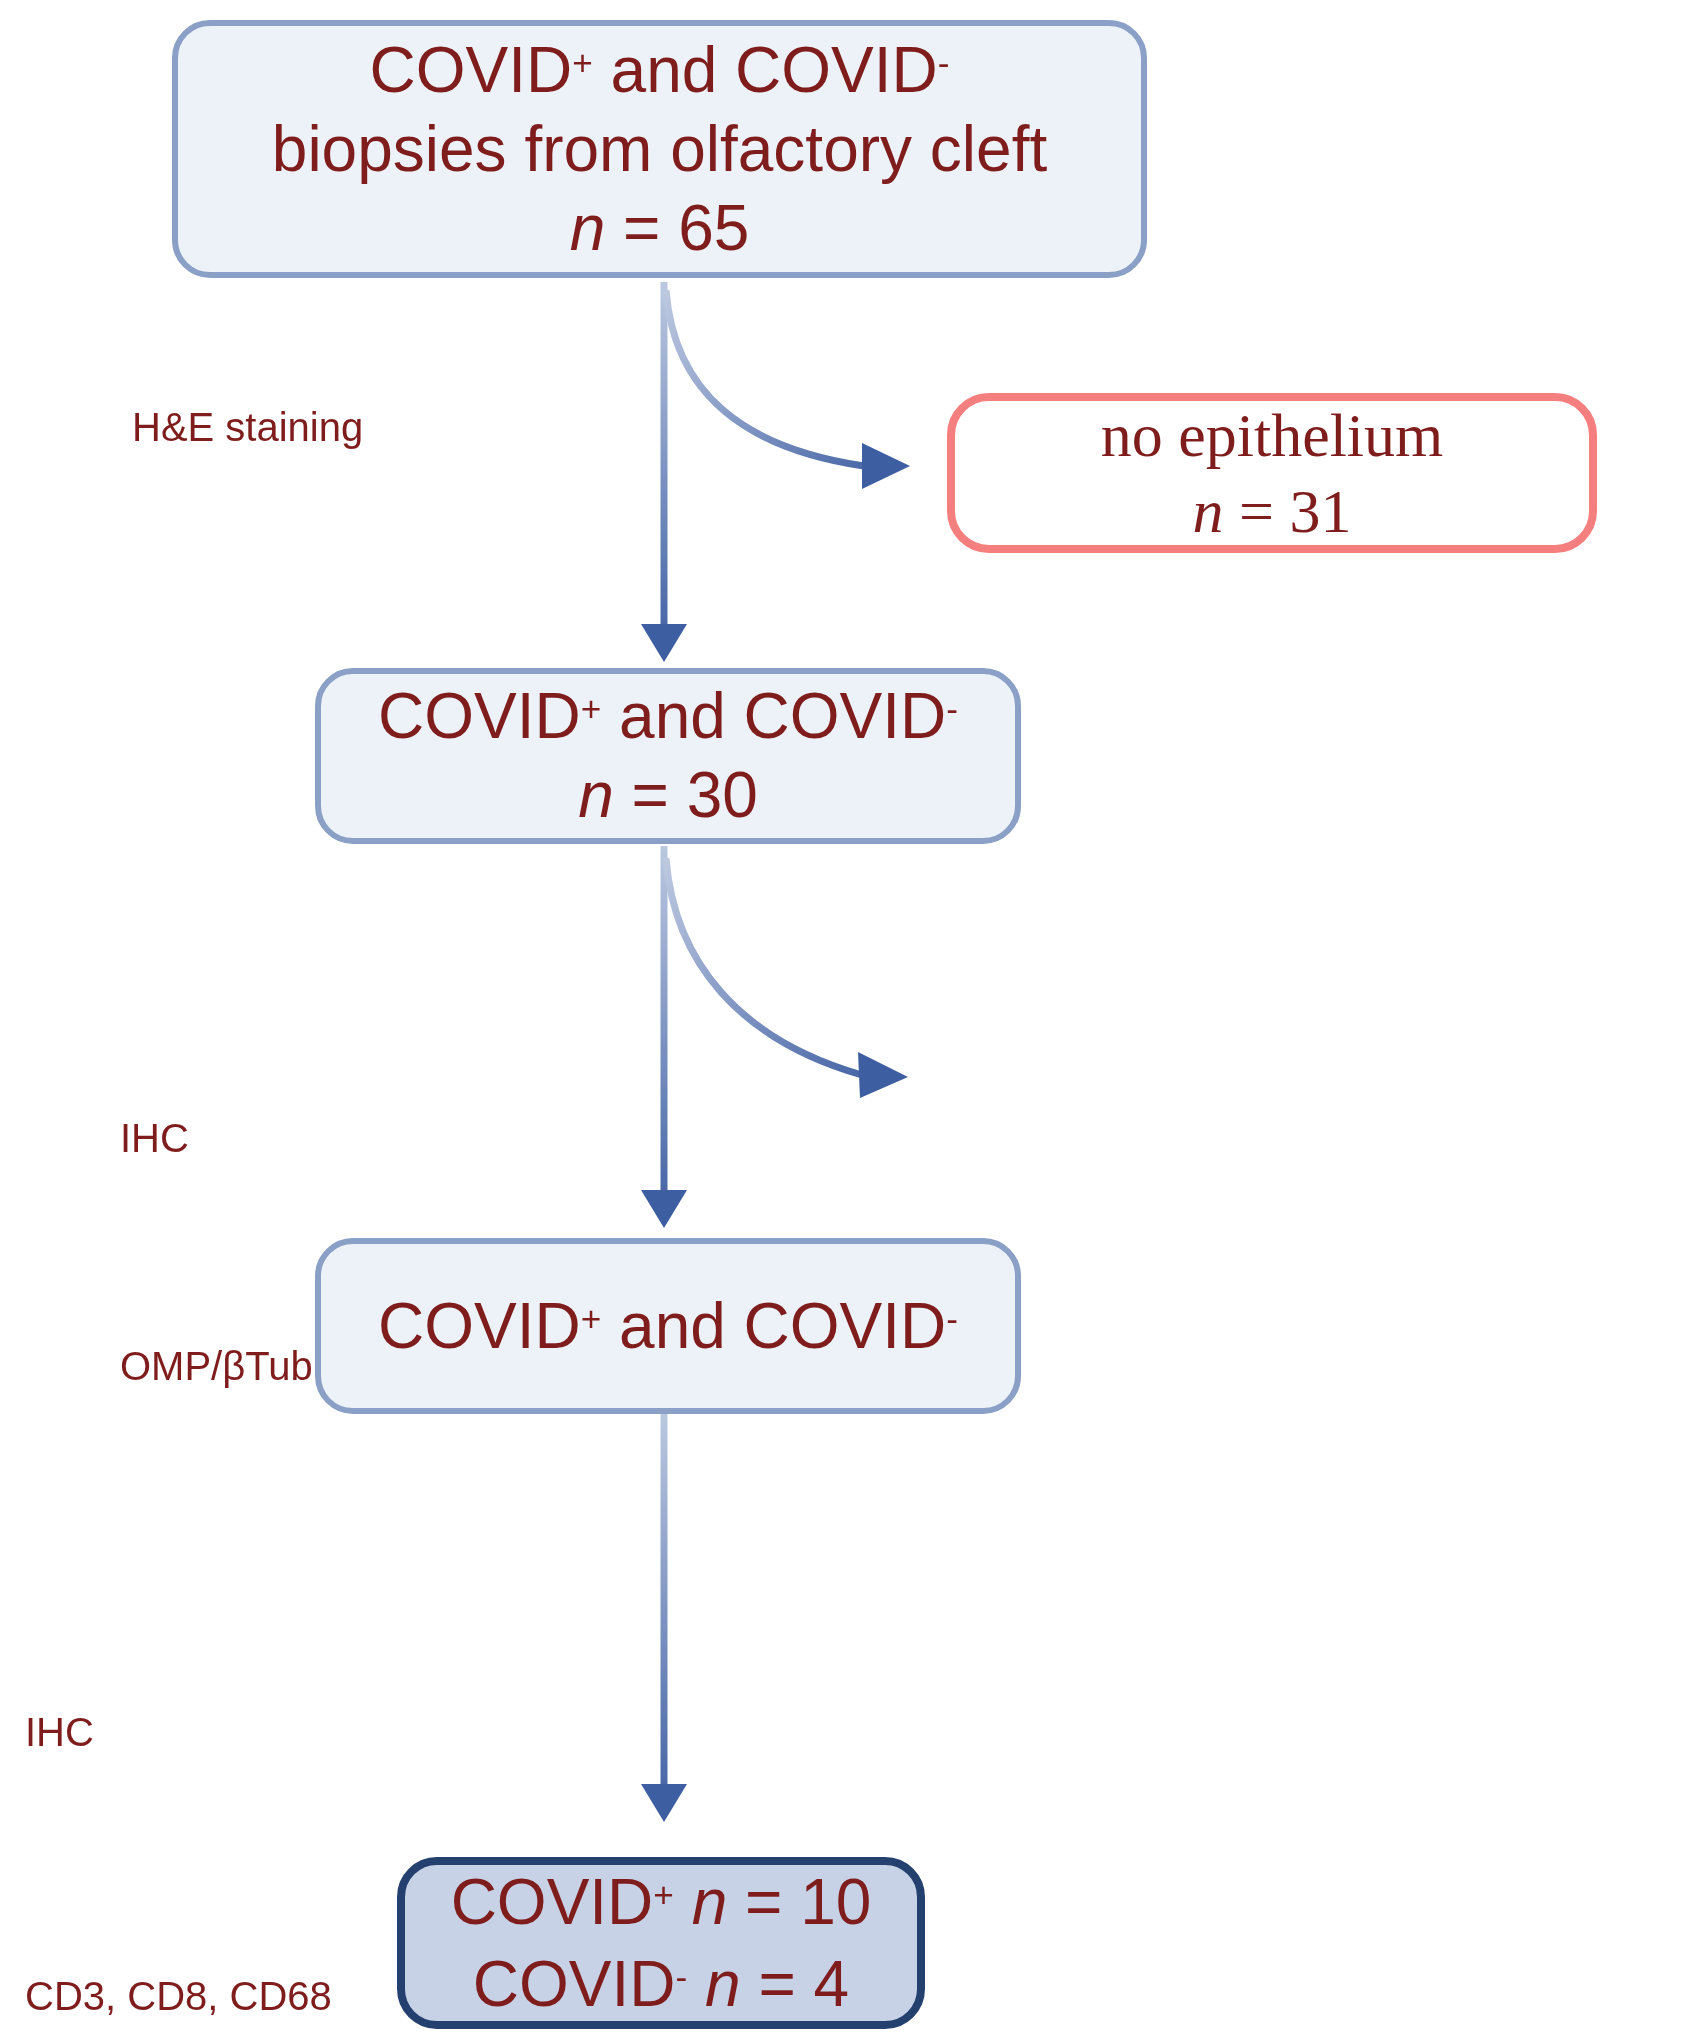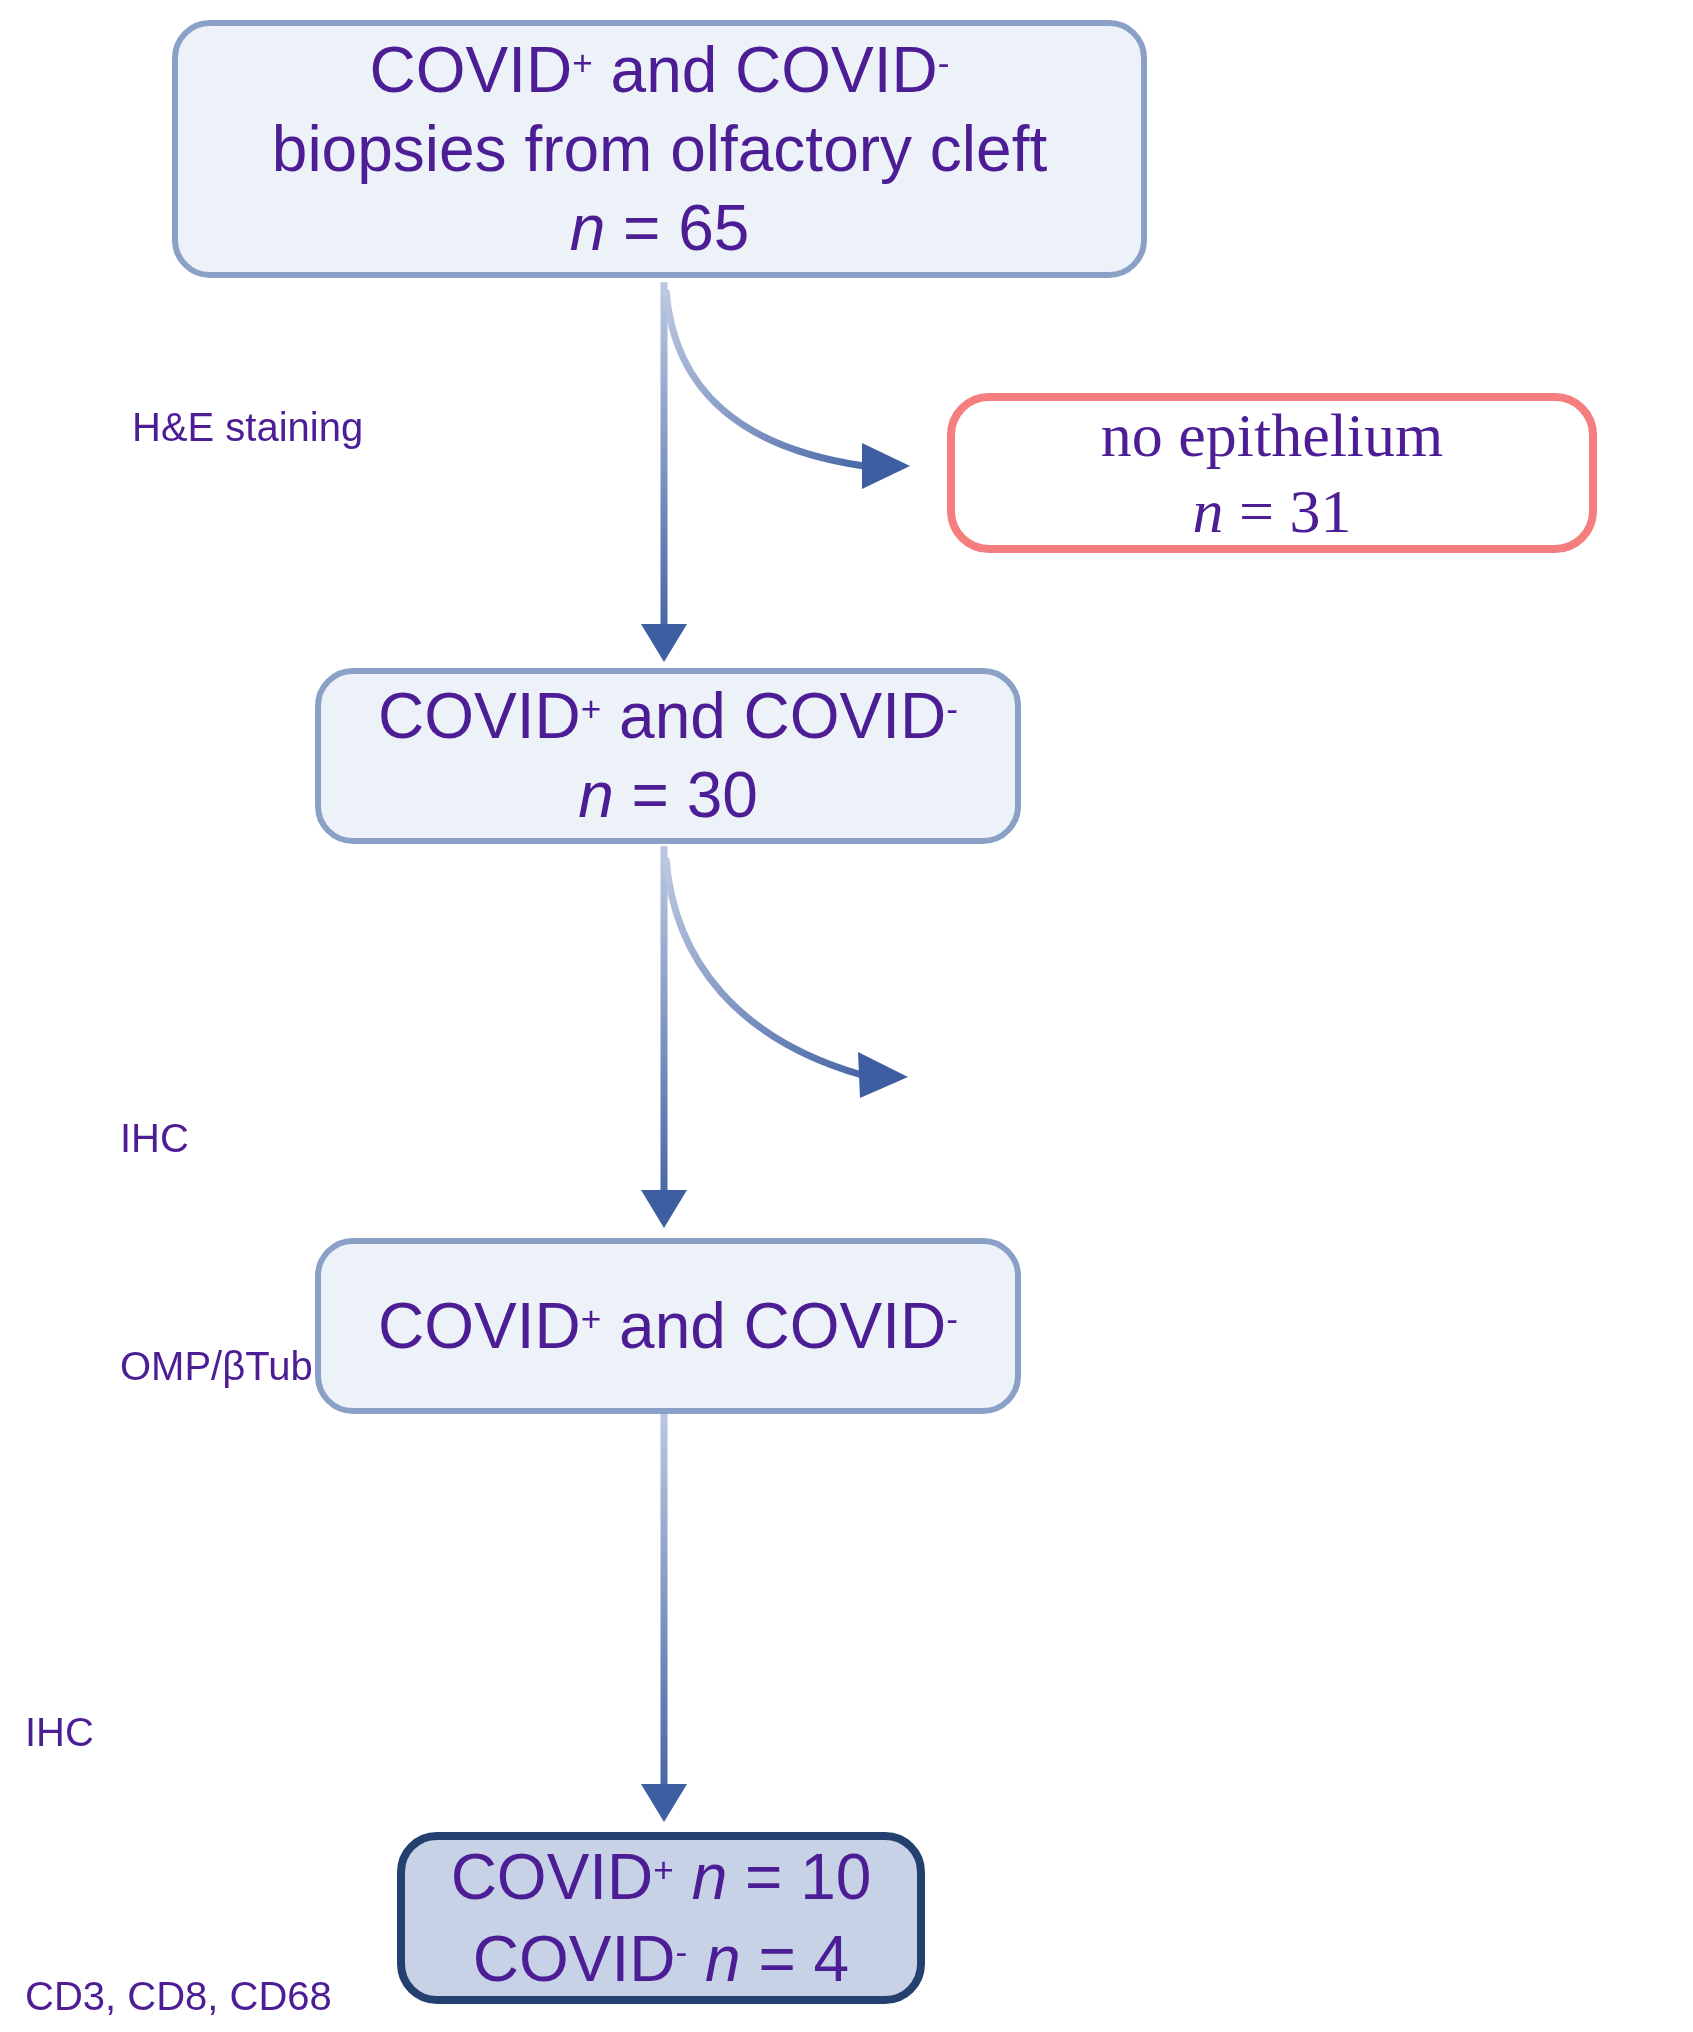--- a/index.html
+++ b/index.html
@@ -2,21 +2,21 @@
 <html><head>
 <meta charset="utf-8">
 <title>Flowchart</title>
 <style>
   html,body{margin:0;padding:0;background:#ffffff;}
   #canvas{
     position:relative;
     width:1693px;height:2032px;
     background:#ffffff;
     font-family:"Liberation Sans", sans-serif;
-    color:#4c1d95;
+    color:#7f1d1d;
     overflow:hidden;
   }
   #flow-svg{position:absolute;left:0;top:0;}
   .box{
     position:absolute;
     box-sizing:border-box;
     display:flex;flex-direction:column;
     justify-content:center;align-items:center;
     text-align:center;
   }
@@ -30,21 +30,21 @@
   .excl-box{
     background:#ffffff;
     border:8px solid #f57e7e;
     border-radius:42px;
     font-size:62px;line-height:76px;
   }
   .final-box{
     background:#c7d2e7;
     border:8px solid #24406e;
     border-radius:40px;
-    font-size:64px;line-height:82px;
+    font-size:64px;line-height:82px;margin-top:25px;
   }
   .step-label{
     position:absolute;
     text-align:left;
     font-size:40px;
     white-space:pre-wrap;
   }
   .step-label .line{white-space:pre-wrap;}
   sup{
     font-size:0.55em;

